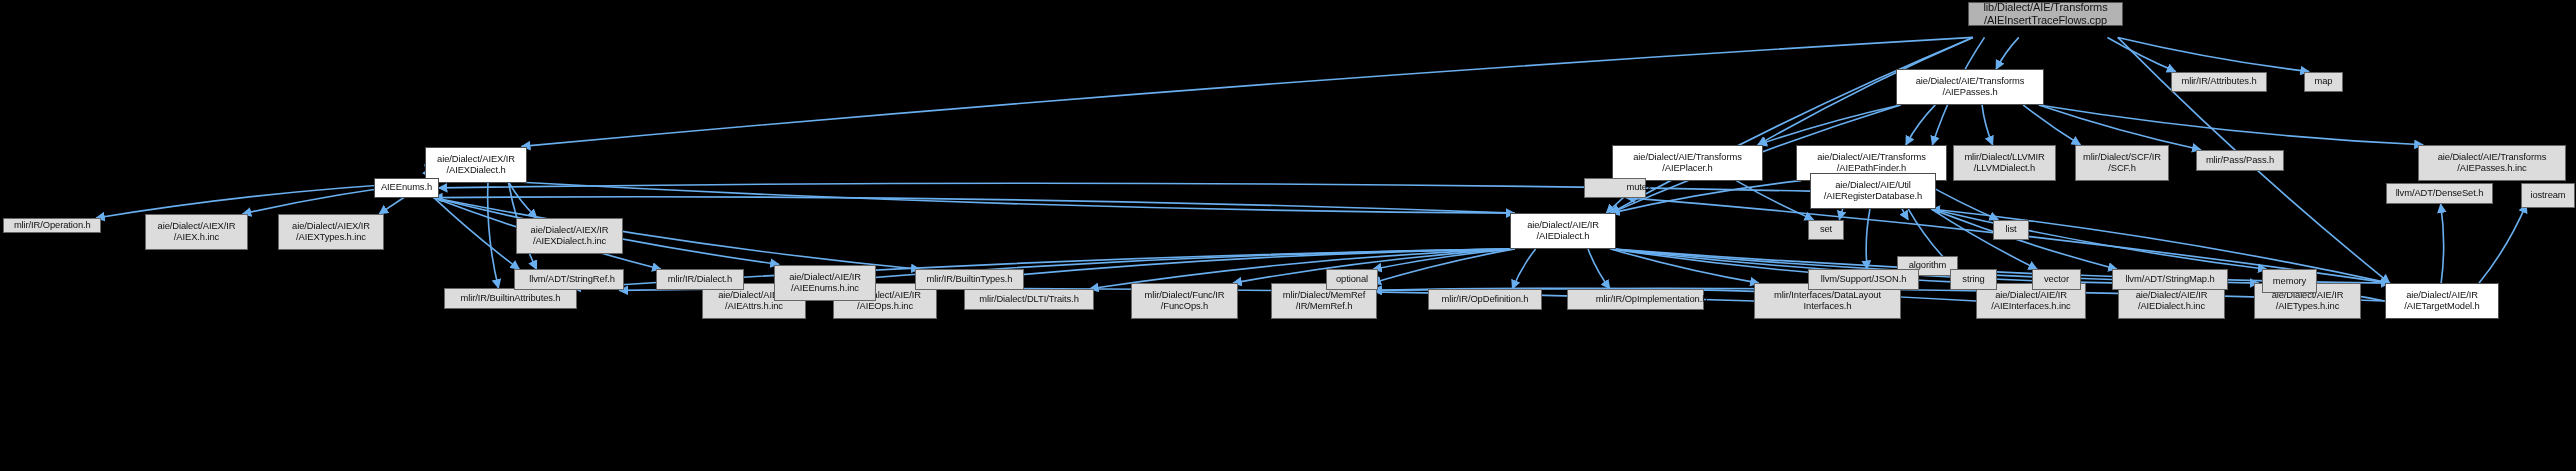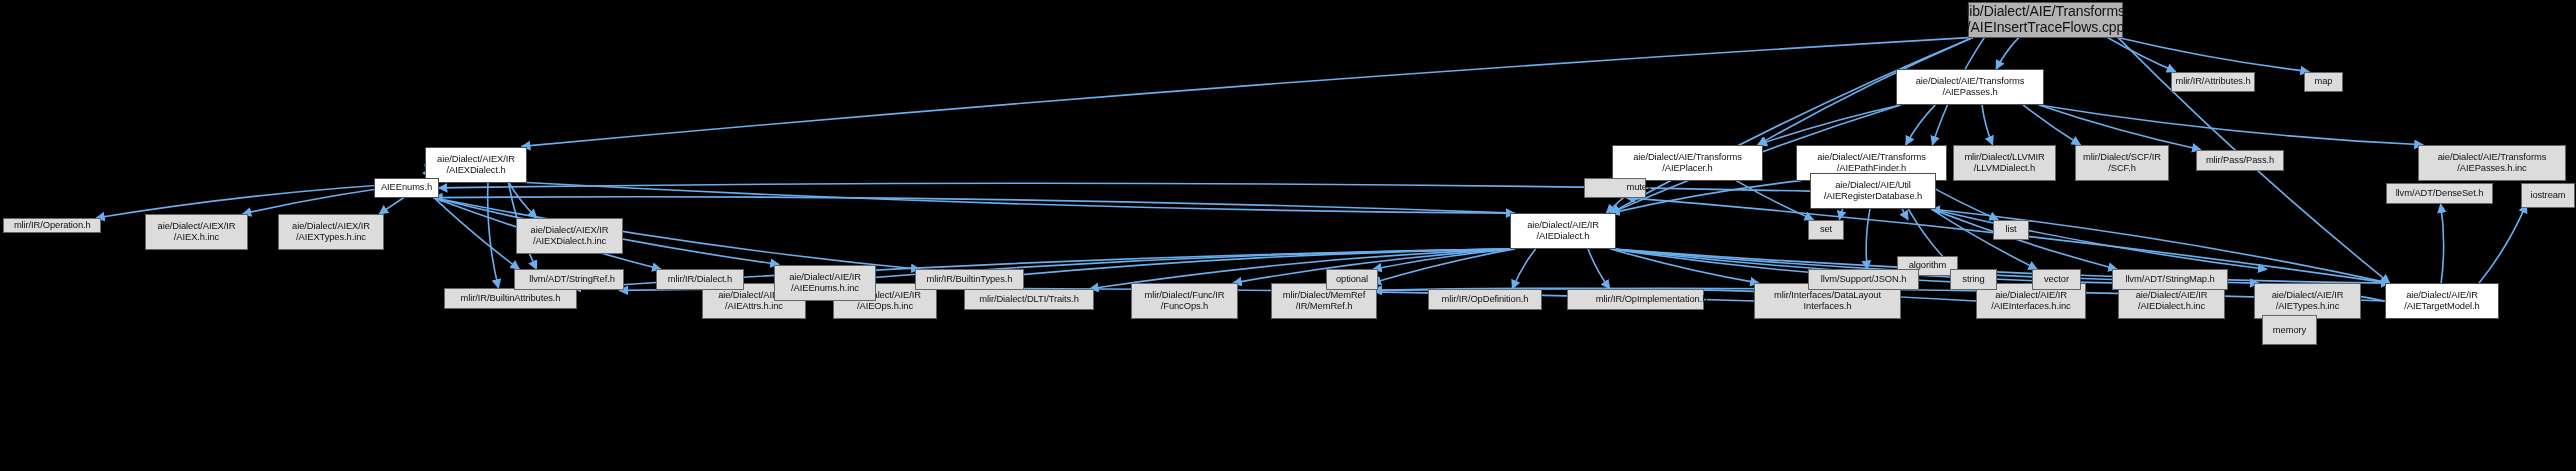--- a/index.html
+++ b/index.html
@@ -115,25 +115,25 @@
         <path d="M 2224 235 Q 1381.5360829843837 217.80004282840778 539 231" fill="none" stroke="#69aeee" stroke-width="2" marker-end="url(#arrow)"></path>
         <path d="M 533 243 Q 583.036 289.94 638 331" fill="none" stroke="#69aeee" stroke-width="2" marker-end="url(#arrow)"></path>
         <path d="M 533 243 Q 670.036 294.812 812 331" fill="none" stroke="#69aeee" stroke-width="2" marker-end="url(#arrow)"></path>
         <path d="M 533 243 Q 742.704 295.872 957 325" fill="none" stroke="#69aeee" stroke-width="2" marker-end="url(#arrow)"></path>
         <path d="M 533 243 Q 829.2834153876208 302.0375115180725 1130 331" fill="none" stroke="#69aeee" stroke-width="2" marker-end="url(#arrow)"></path>
         <path d="M 2428 370 Q 2057.7666256378693 348.3023386414478 1687 357" fill="none" stroke="#69aeee" stroke-width="2" marker-end="url(#arrow)"></path>
         <path d="M 2155 370 Q 1458.1417441951858 348.30066091623945 761 357" fill="none" stroke="#69aeee" stroke-width="2" marker-end="url(#arrow)"></path>
       </g>
   </svg>
   <div id="node-layer">
-      <div class="node root" style="left: 1968px; top: 1.6px; width: 155px; height: 36px; font-size: 14px;">lib/Dialect/AIE/Transforms
+      <div class="node root" style="left: 1968px; top: 1.6px; width: 155px; height: 24px; font-size: 11px;">lib/Dialect/AIE/Transforms
 /AIEInsertTraceFlows.cpp</div>
       <div class="node white" style="left: 1896px; top: 69px; width: 148px; height: 36px; font-size: 9.4px;">aie/Dialect/AIE/Transforms
 /AIEPasses.h</div>
-      <div class="node" style="left: 2171px; top: 72px; width: 84px; height: 19.5px; font-size: 9.4px;">mlir/IR/Attributes.h</div>
+      <div class="node" style="left: 2171px; top: 72px; width: 96px; height: 19.5px; font-size: 9.4px;">mlir/IR/Attributes.h</div>
       <div class="node" style="left: 2304px; top: 72px; width: 39px; height: 19.5px; font-size: 9.4px;">map</div>
       <div class="node white" style="left: 425px; top: 147px; width: 102px; height: 36px; font-size: 9.4px;">aie/Dialect/AIEX/IR
 /AIEXDialect.h</div>
       <div class="node white" style="left: 1612px; top: 145px; width: 151px; height: 36px; font-size: 9.4px;">aie/Dialect/AIE/Transforms
 /AIEPlacer.h</div>
       <div class="node white" style="left: 1796px; top: 145px; width: 151px; height: 36px; font-size: 9.4px;">aie/Dialect/AIE/Transforms
 /AIEPathFinder.h</div>
       <div class="node" style="left: 1953px; top: 145px; width: 103px; height: 36px; font-size: 9.4px;">mlir/Dialect/LLVMIR
 /LLVMDialect.h</div>
       <div class="node" style="left: 2075px; top: 145px; width: 94px; height: 36px; font-size: 9.4px;">mlir/Dialect/SCF/IR
@@ -184,16 +184,16 @@
       <div class="node" style="left: 514px; top: 269px; width: 110px; height: 21px; font-size: 9.4px; padding-left: 6px;">llvm/ADT/StringRef.h</div>
       <div class="node" style="left: 656px; top: 269px; width: 88px; height: 21px; font-size: 9.4px;">mlir/IR/Dialect.h</div>
       <div class="node" style="left: 774px; top: 265px; width: 102px; height: 36px; font-size: 9.4px;">aie/Dialect/AIE/IR
 /AIEEnums.h.inc</div>
       <div class="node" style="left: 915px; top: 269px; width: 109px; height: 21px; font-size: 9.4px;">mlir/IR/BuiltinTypes.h</div>
       <div class="node" style="left: 1326px; top: 269px; width: 52px; height: 21px; font-size: 9.4px;">optional</div>
       <div class="node" style="left: 1808px; top: 269px; width: 111px; height: 21px; font-size: 9.4px;">llvm/Support/JSON.h</div>
       <div class="node" style="left: 1950px; top: 269px; width: 47px; height: 21px; font-size: 9.4px;">string</div>
       <div class="node" style="left: 2032px; top: 269px; width: 49px; height: 21px; font-size: 9.4px;">vector</div>
       <div class="node" style="left: 2112px; top: 269px; width: 116px; height: 21px; font-size: 9.4px;">llvm/ADT/StringMap.h</div>
-      <div class="node" style="left: 2262px; top: 269px; width: 55px; height: 30px; font-size: 9.4px; margin-top: 46px;">memory</div>
+      <div class="node" style="left: 2262px; top: 269px; width: 55px; height: 24px; font-size: 9.4px;">memory</div>
     </div>
 </div>
 
 
 </body></html>

